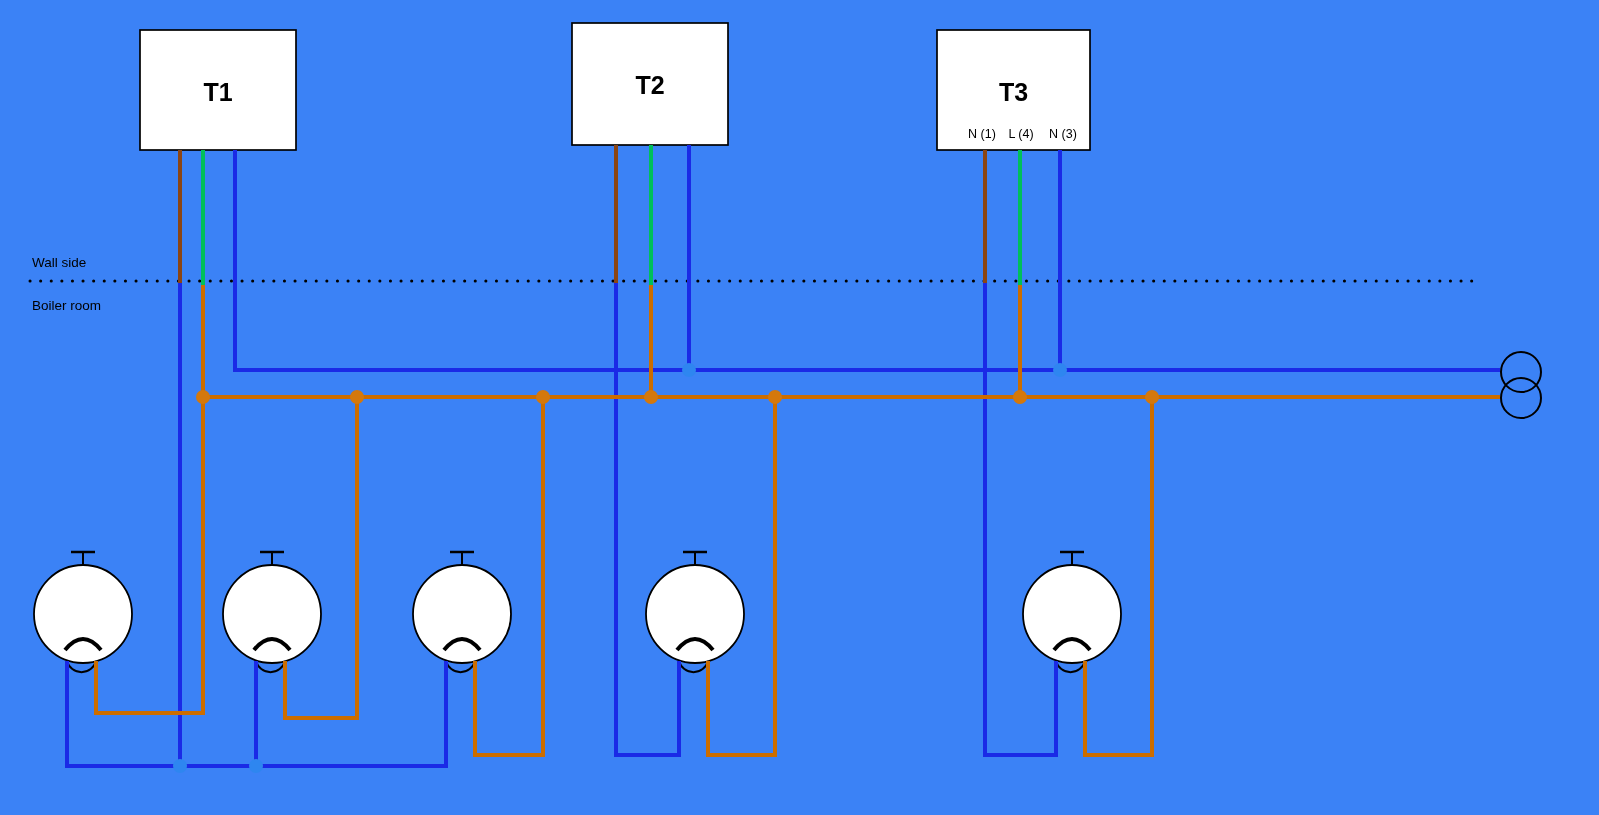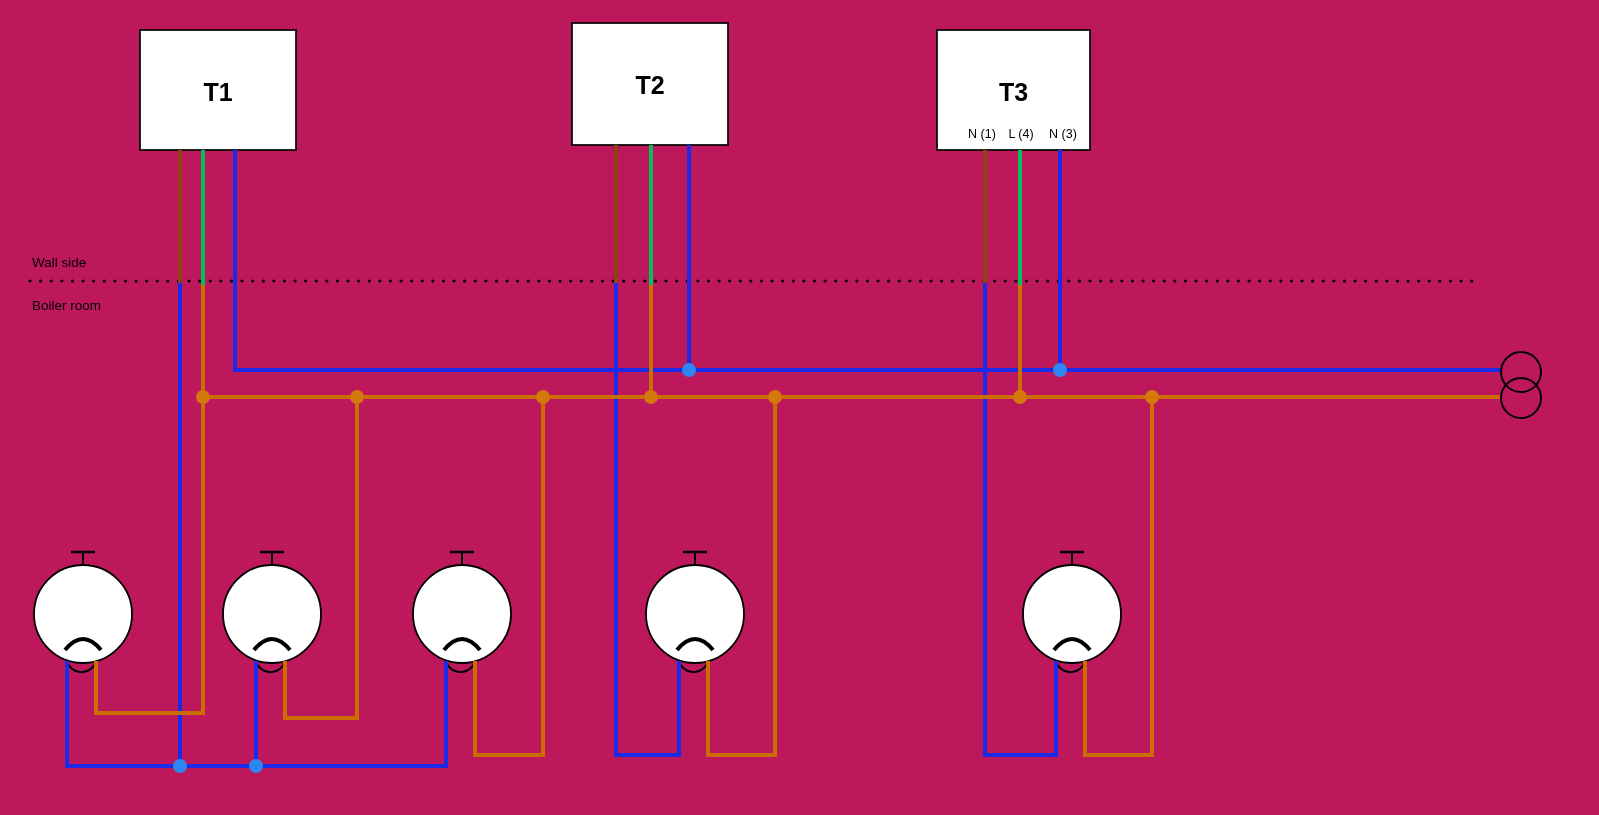--- a/index.html
+++ b/index.html
@@ -4,21 +4,21 @@
 <style>
   html, body {
     margin: 0;
     padding: 0;
     background: #ffffff;
   }
   .stage {
     position: relative;
     width: 1599px;
     height: 815px;
-    background: #be185d;
+    background: #3b82f6;
     overflow: hidden;
   }
   svg {
     font-family: "Liberation Sans", sans-serif;
     display: block;
   }
 </style>
 </head>
 <body>
 

